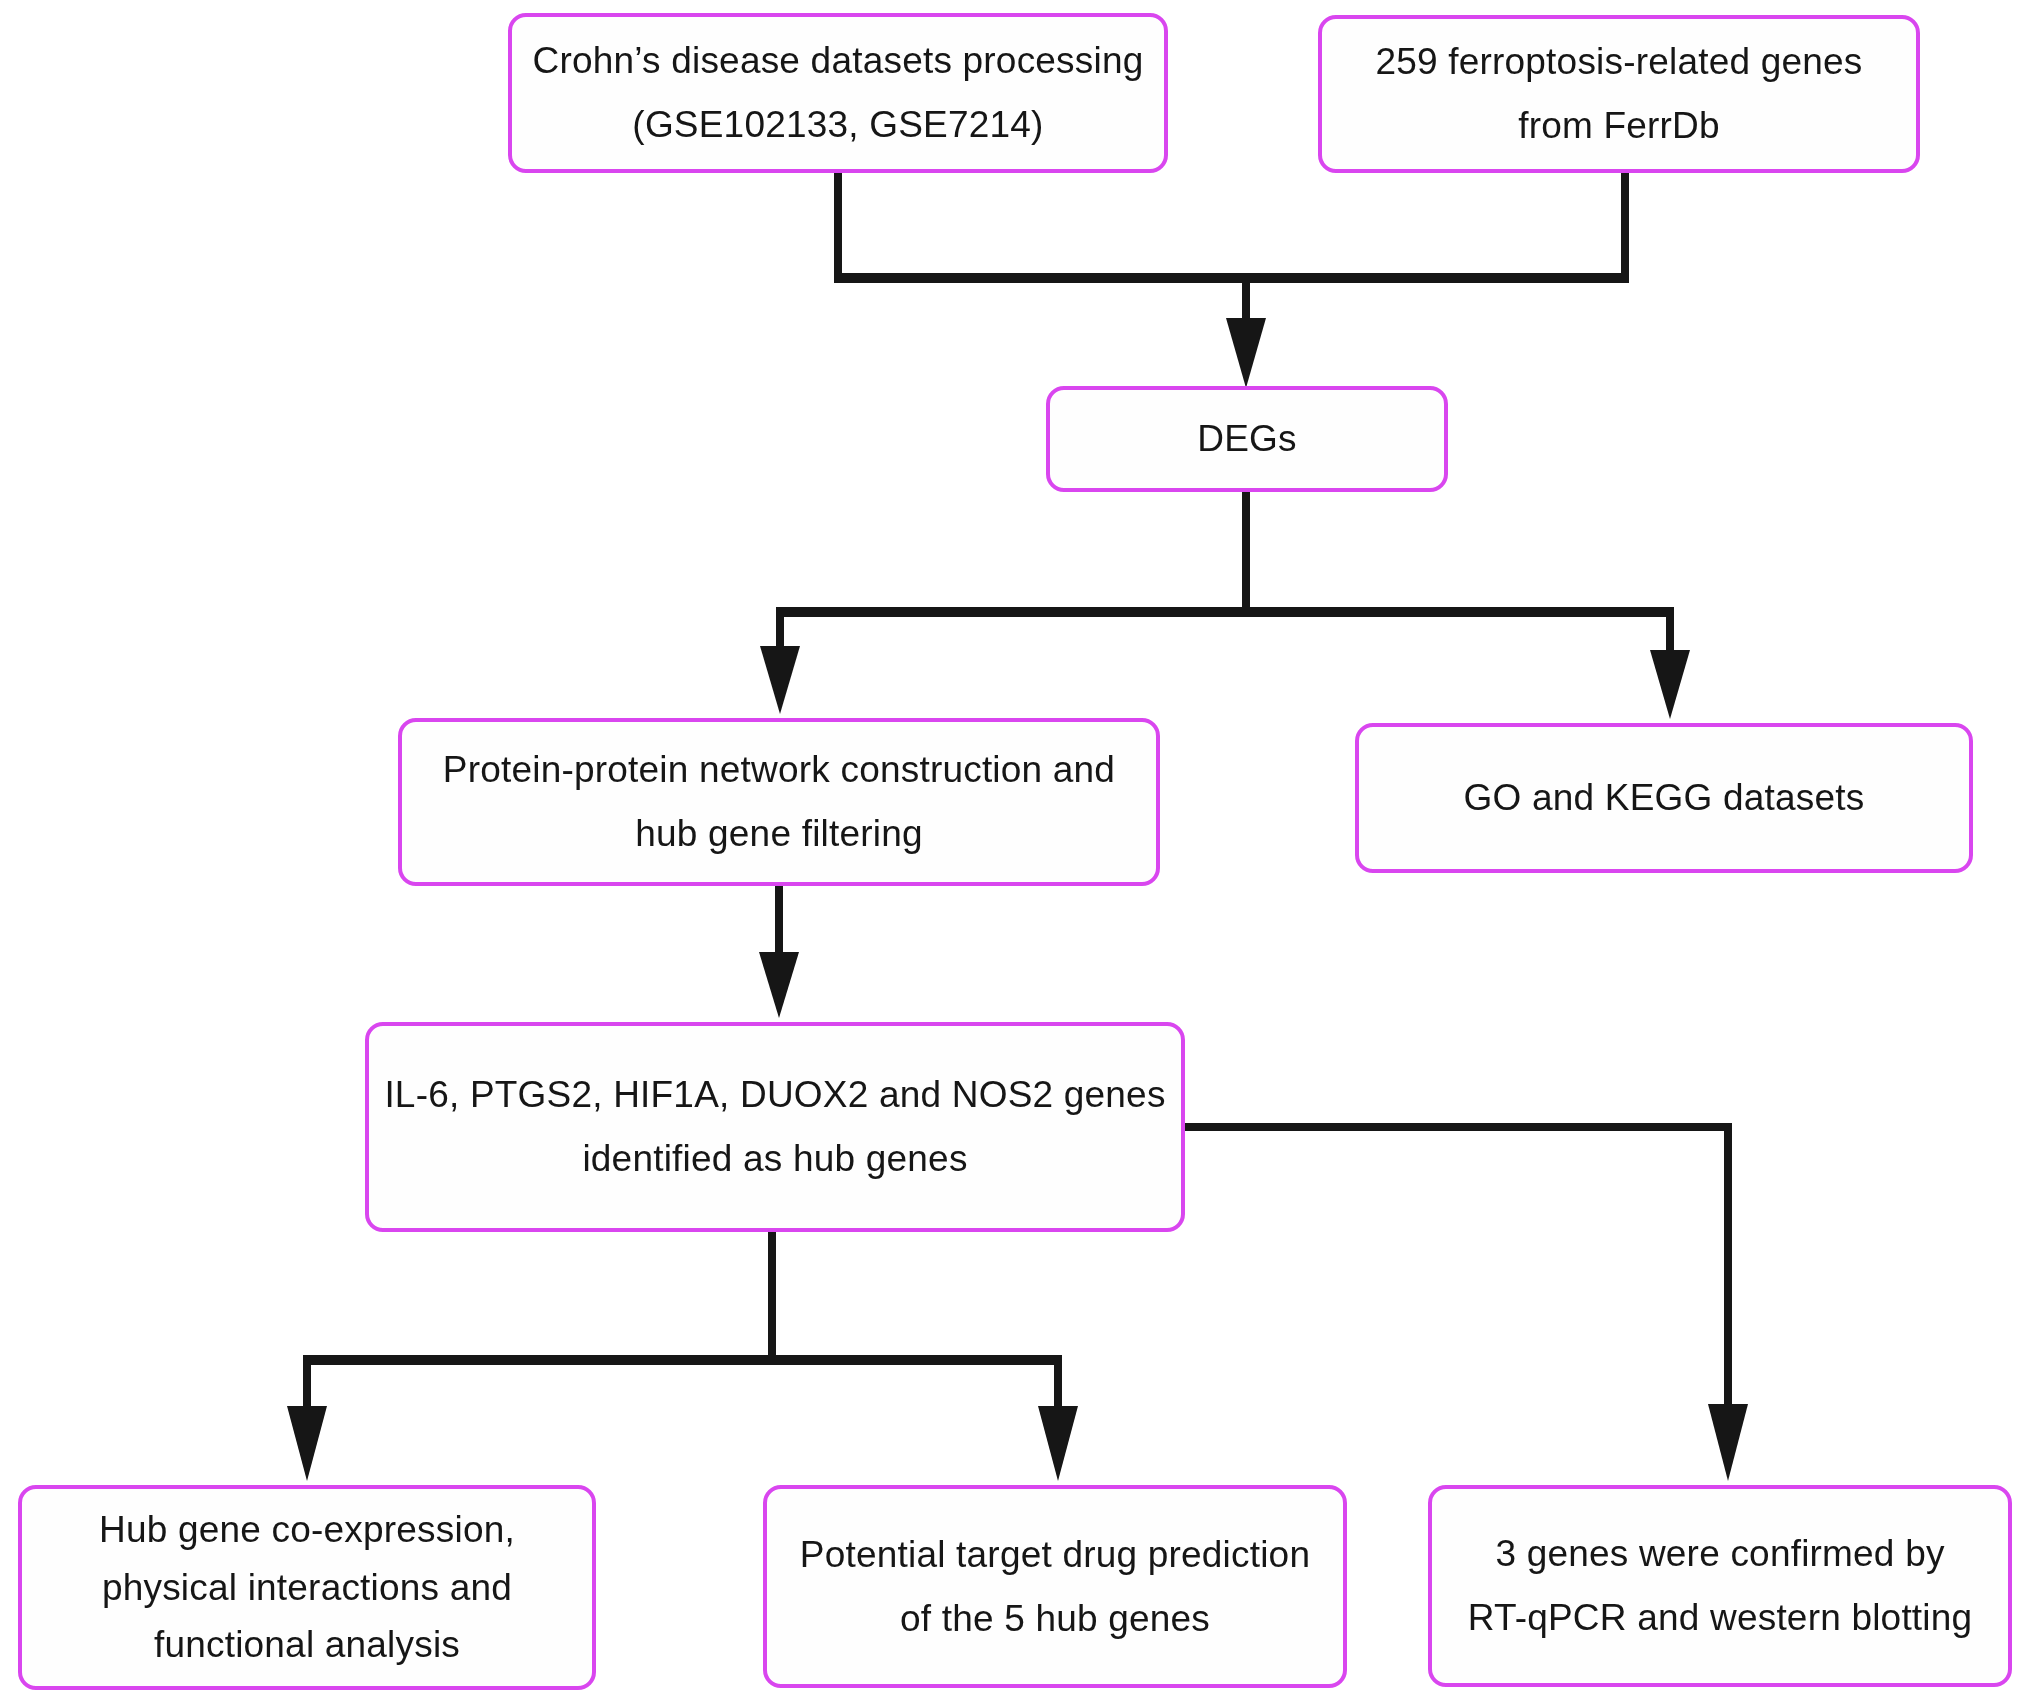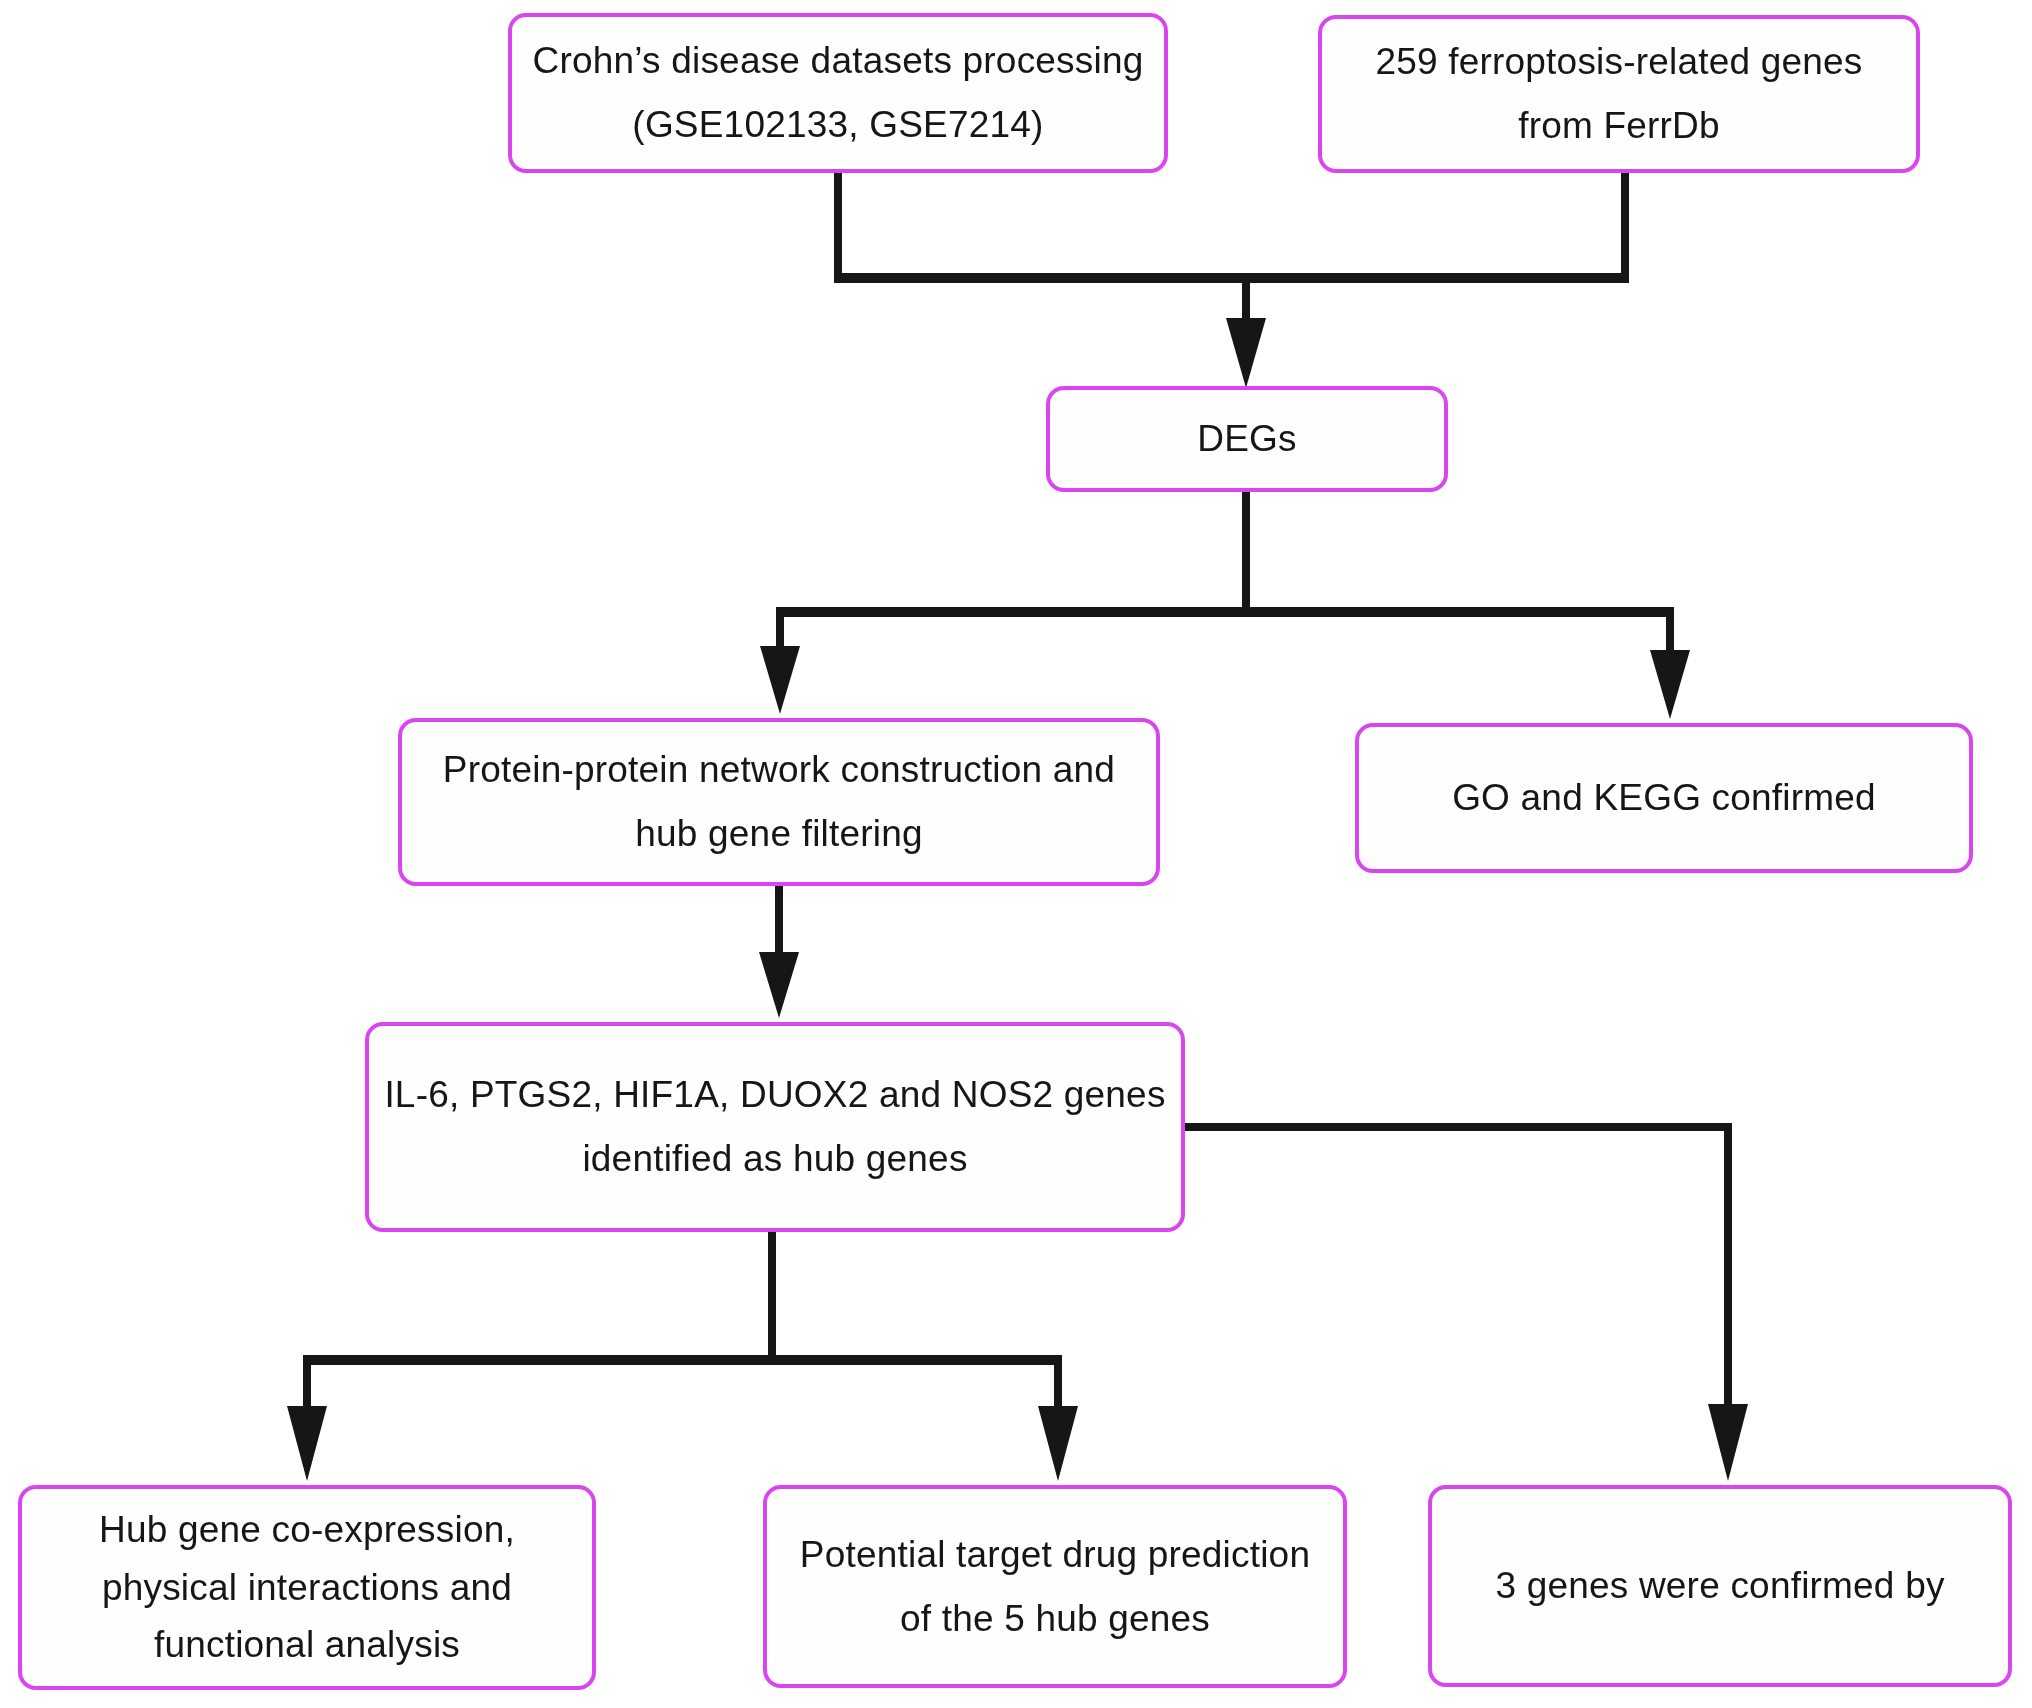--- a/index.html
+++ b/index.html
@@ -107,36 +107,37 @@
   <div class="node" style="left:1046px; top:386px; width:402px; height:106px;">
     <div class="nline">DEGs</div>
   </div>
 
   <div class="node" style="left:398px; top:718px; width:762px; height:168px;">
     <div class="nline">Protein-protein network construction and</div>
     <div class="nline">hub gene filtering</div>
   </div>
 
   <div class="node" style="left:1355px; top:723px; width:618px; height:150px;">
-    <div class="nline">GO and KEGG confirmed</div>
+    <div class="nline">GO and KEGG datasets</div>
   </div>
 
   <div class="node" style="left:365px; top:1022px; width:820px; height:210px;">
     <div class="nline">IL-6, PTGS2, HIF1A, DUOX2 and NOS2 genes</div>
     <div class="nline">identified as hub genes</div>
   </div>
 
   <div class="node" style="left:18px; top:1485px; width:578px; height:205px; line-height:1.55;">
     <div class="nline">Hub gene co-expression,</div>
     <div class="nline">physical interactions and</div>
     <div class="nline">functional analysis</div>
   </div>
 
   <div class="node" style="left:763px; top:1485px; width:584px; height:203px;">
     <div class="nline">Potential target drug prediction</div>
     <div class="nline">of the 5 hub genes</div>
   </div>
 
   <div class="node" style="left:1428px; top:1485px; width:584px; height:202px;">
     <div class="nline">3 genes were confirmed by</div>
+    <div class="nline">RT-qPCR and western blotting</div>
   </div>
 
 </div>
 
 </body></html>

